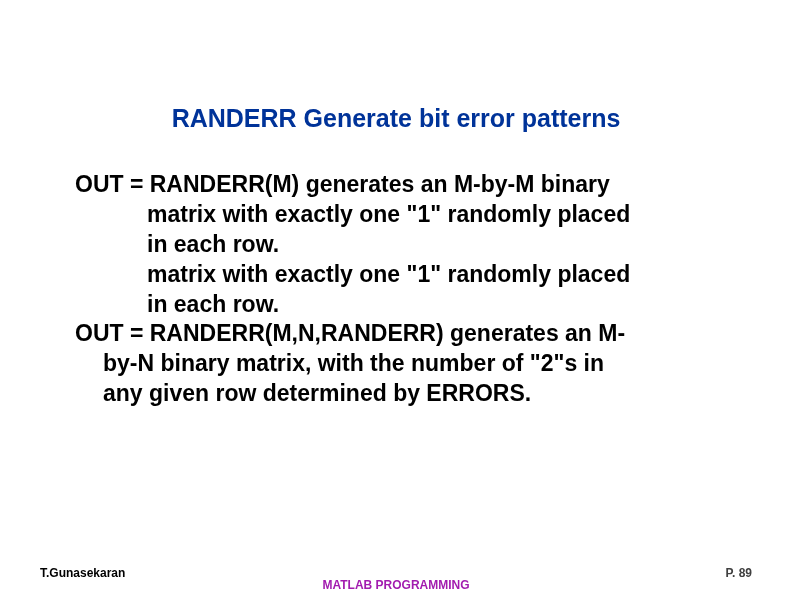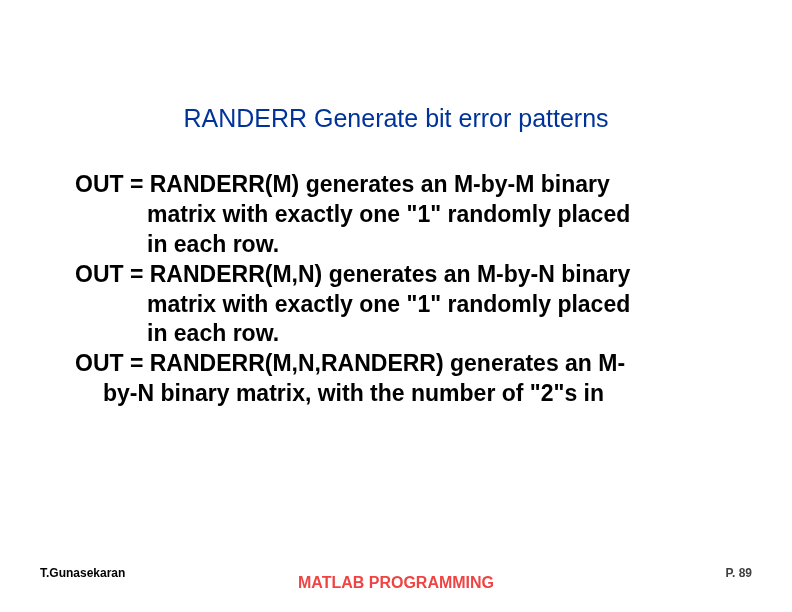--- a/index.html
+++ b/index.html
@@ -17,21 +17,21 @@
     position: relative;
   }
   .title {
     position: absolute;
     top: 104px;
     left: 0;
     width: 100%;
     text-align: center;
     color: #003399;
     font-size: 25px;
-    font-weight: normal;
+    font-weight: bold;
   }
   .body {
     position: absolute;
     top: 170px;
     left: 75px;
     right: 83px;
     color: #000000;
     font-size: 23px;
     font-weight: bold;
     line-height: 1.3;
@@ -47,46 +47,46 @@
     font-size: 12px;
     font-weight: bold;
     color: #000;
   }
   .footer-center {
     position: absolute;
     bottom: 20px;
     left: 0;
     width: 100%;
     text-align: center;
-    font-size: 16px;
+    font-size: 12px;
     font-weight: bold;
-    color: #ef4444;
+    color: #a21caf;
   }
   .footer-right {
     position: absolute;
     bottom: 32px;
     right: 40px;
     font-size: 12px;
     font-weight: bold;
     color: #404040;
   }
 </style>
 </head>
 <body>
 
 <div class="slide">
   <div class="title">RANDERR Generate bit error patterns</div>
 
   <div class="body">
     <p>OUT = RANDERR(M) generates an M-by-M binary</p>
     <p class="indent">matrix with exactly one "1" randomly placed</p>
     <p class="indent">in each row.</p>
-    <p>OUT = RANDERR(M,N) generates an M-by-N binary</p>
     <p class="indent">matrix with exactly one "1" randomly placed</p>
     <p class="indent">in each row.</p>
     <p>OUT = RANDERR(M,N,RANDERR) generates an M-</p>
     <p style="padding-left:28px">by-N binary matrix, with the number of "2"s in</p>
+    <p style="padding-left:28px">any given row determined by ERRORS.</p>
   </div>
 
   <div class="footer-left">T.Gunasekaran</div>
   <div class="footer-center">MATLAB PROGRAMMING</div>
   <div class="footer-right">P. 89</div>
 </div>
 
 </body></html>

